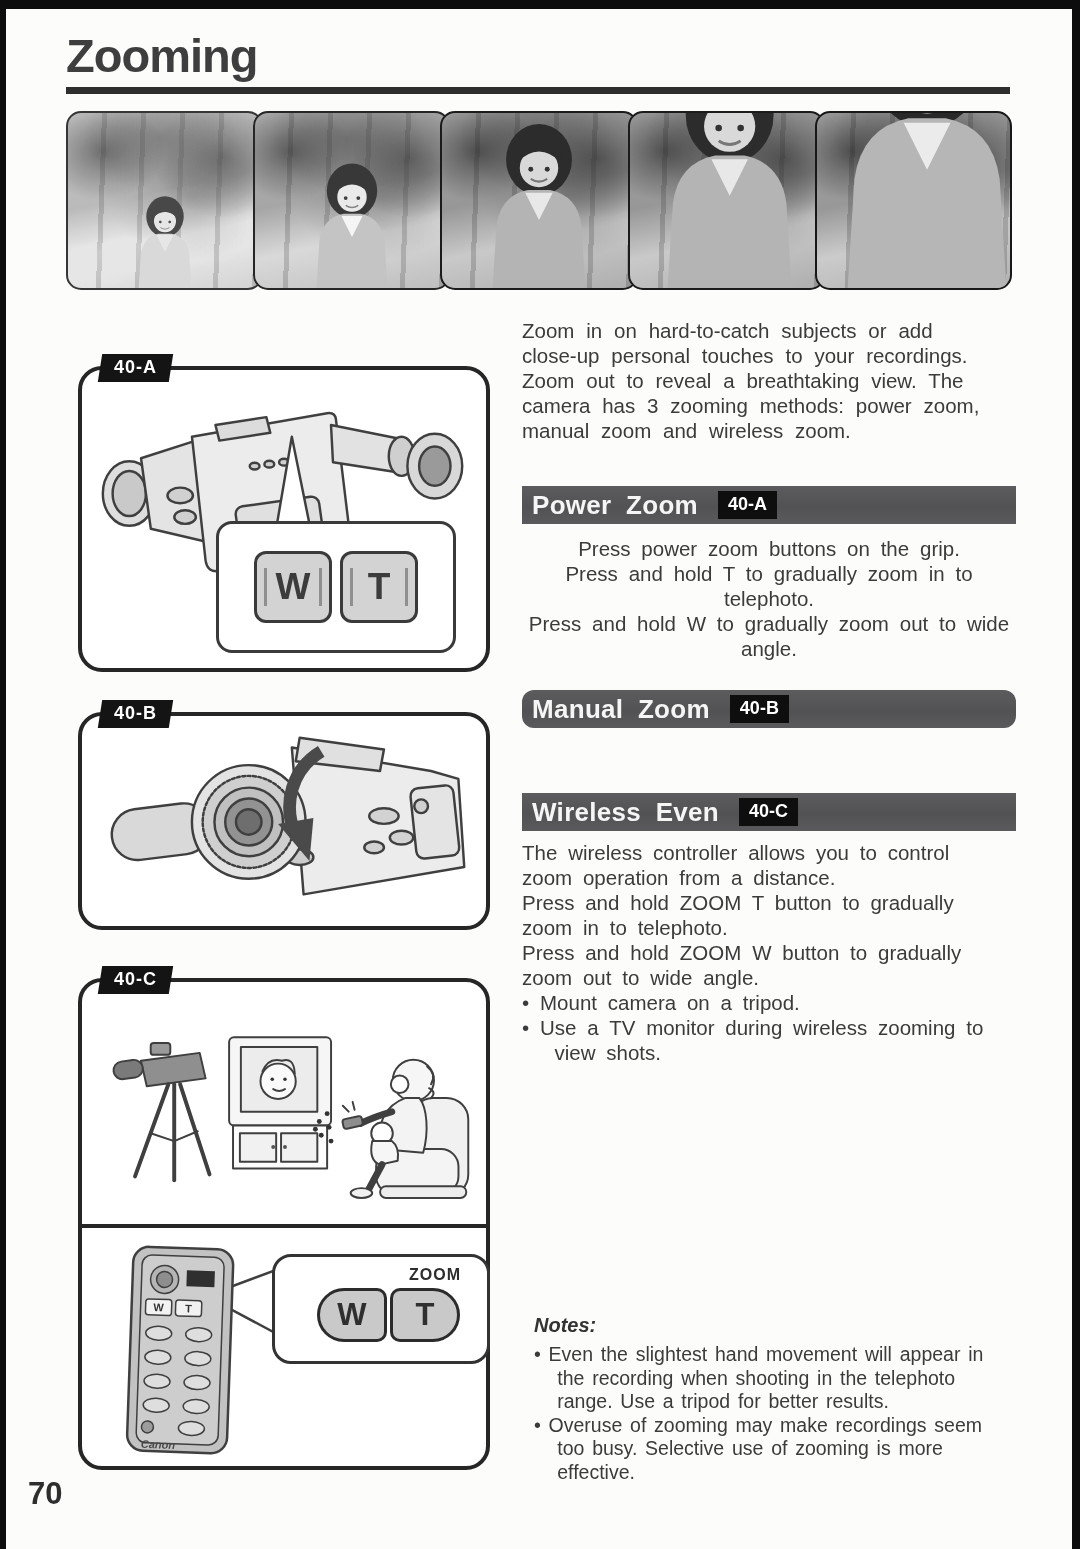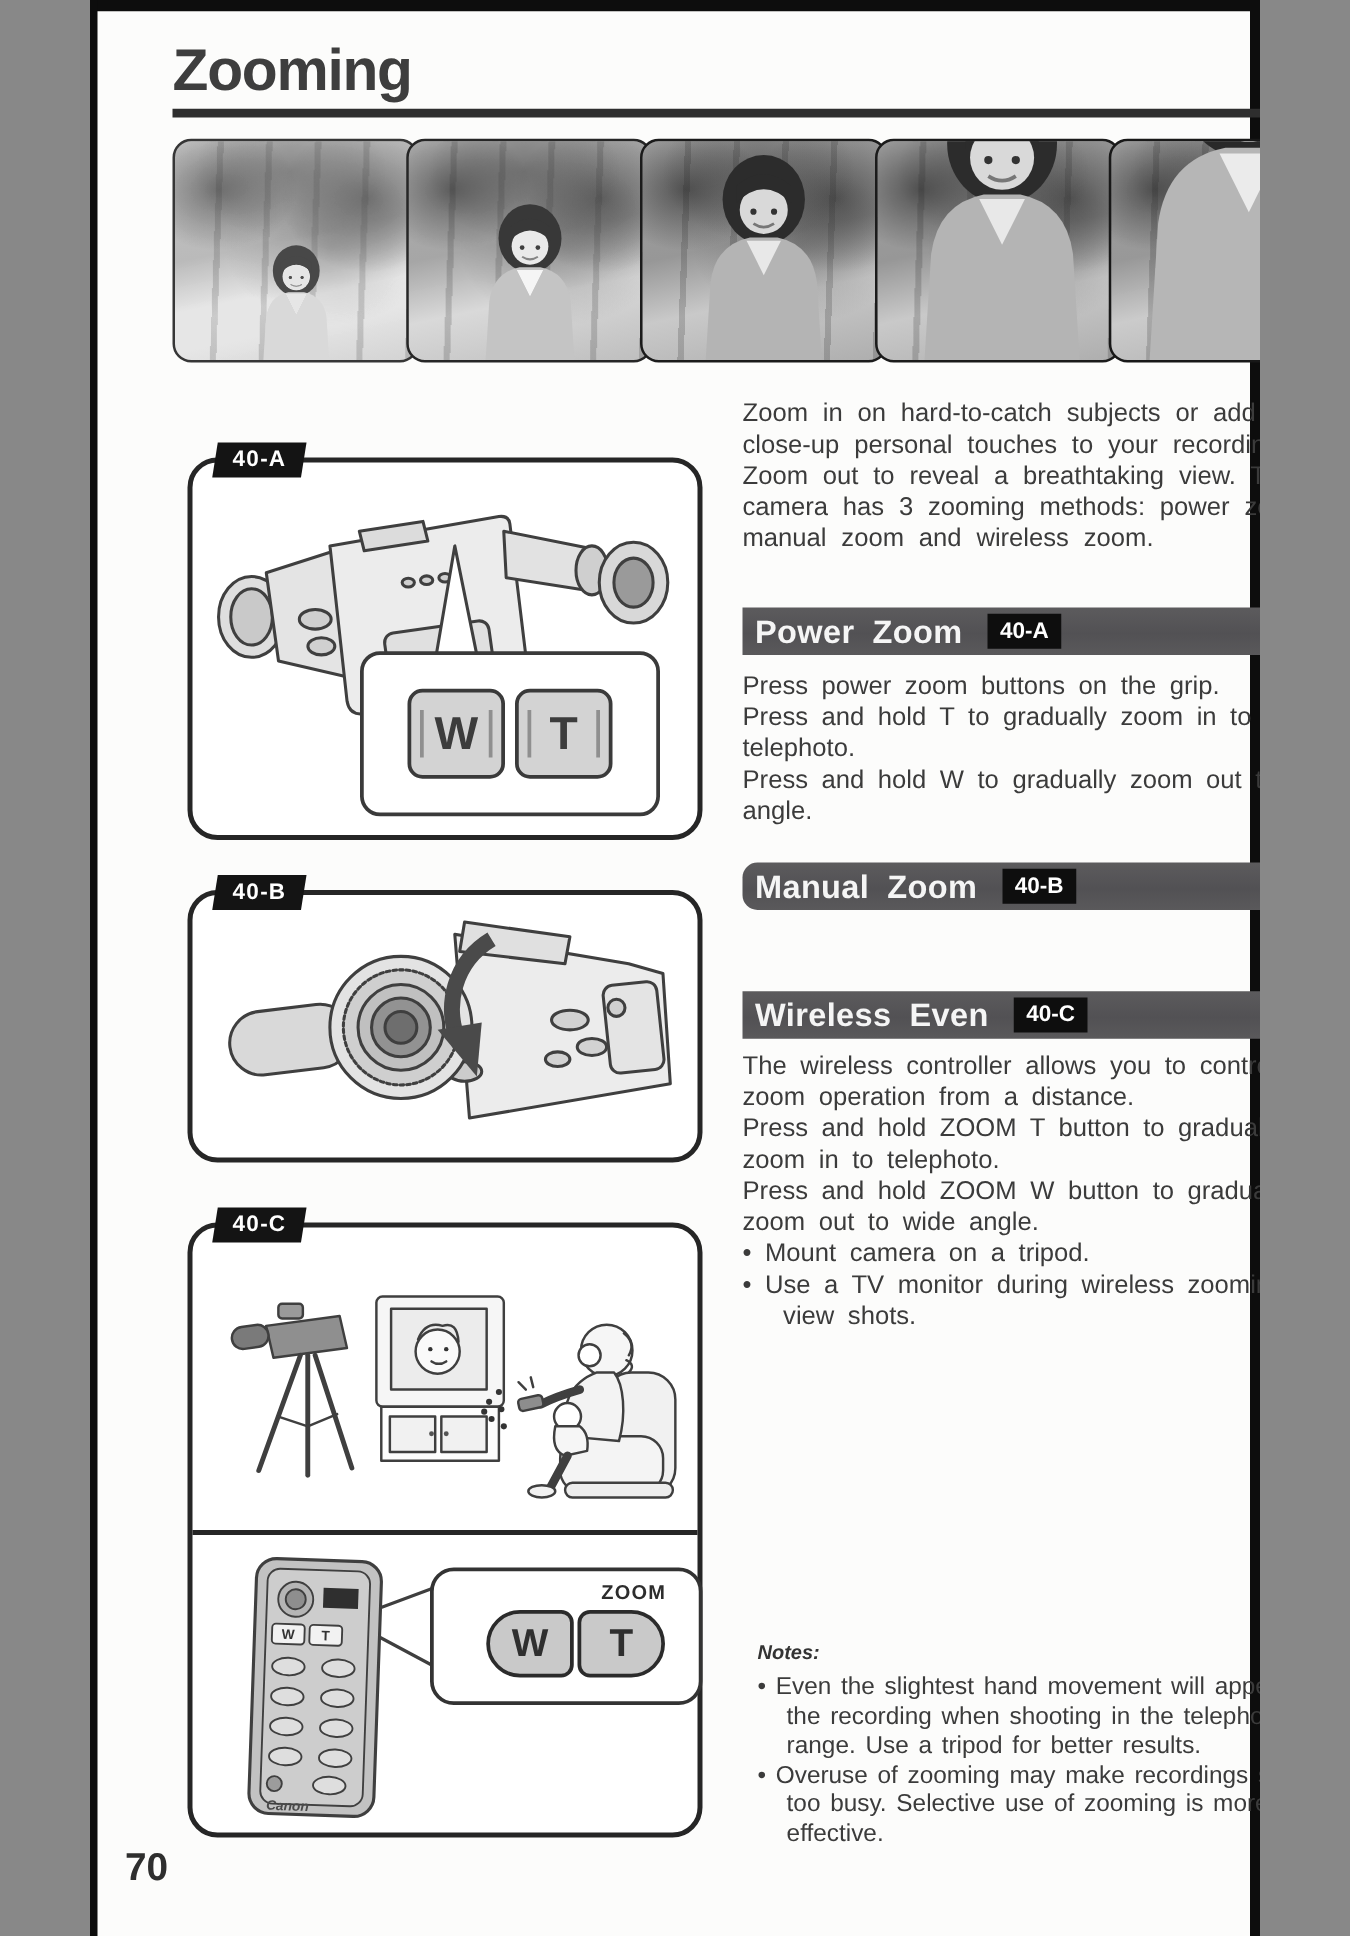--- a/index.html
+++ b/index.html
@@ -1,16 +1,16 @@
 <!DOCTYPE html>
 <html><head>
 <meta charset="utf-8">
 <style>
   html,body{margin:0;padding:0;background:#888;}
-  #canvas{position:relative;width:936px;height:1549px;background:#fcfcfb;
+  #canvas{position:relative;width:1080px;height:1549px;background:#fcfcfb;
     font-family:"Liberation Sans",sans-serif;overflow:hidden;margin:0 auto;}
   .abs{position:absolute;}
   
   .edge-top{left:0;top:0;width:1080px;height:9px;background:#0d0d0d;}
   .edge-left{left:0;top:0;width:6px;height:1549px;background:#0d0d0d;}
   .edge-right{right:0;top:0;width:8px;height:1549px;background:#0d0d0d;}
   
   .title{left:66px;top:28px;font-size:47px;font-weight:bold;color:#3e3e3e;letter-spacing:-1px;}
   .title-rule{left:66px;top:87px;width:944px;height:7px;background:#2e2e2e;}
   
@@ -63,25 +63,25 @@
   .pill-w{border-radius:27px 10px 10px 27px;}
   .pill-t{border-radius:10px 27px 27px 10px;}
   
   .col{left:522px;width:494px;}
   .para{font-size:20.5px;line-height:25px;color:#3b3b3b;white-space:pre;word-spacing:0.25em;overflow:visible;}
   .intro{top:318px;word-spacing:0.3em;}
   .sechdr{left:522px;width:494px;height:38px;display:flex;align-items:center;padding-left:10px;box-sizing:border-box;
     color:#f5f5f5;background:linear-gradient(180deg,#5c5b5d 0%,#525154 55%,#5a595b 100%);}
   .sechdr .t{font-size:26px;font-weight:bold;letter-spacing:.3px;word-spacing:7px;}
   .sechdr .tag{margin-left:20px;background:#0e0e0e;color:#fff;font-size:18px;font-weight:bold;padding:3px 10px 4px;}
-  .hdr1{top:486px;} .body1{top:536px;}
+  .hdr1{top:486px;} .body1{top:536px;text-align:center;}
   .hdr2{top:690px;border-radius:12px;} .body2{top:740px;}
   .hdr3{top:793px;} .body3{top:840px;}
   .notes{left:534px;top:1314px;width:482px;}
-  .notes-title{font-size:16px;font-weight:bold;font-style:italic;color:#333;margin-bottom:6px;}
+  .notes-title{font-size:20px;font-weight:bold;font-style:italic;color:#333;margin-bottom:6px;}
   .note{font-size:19.5px;line-height:23.5px;color:#3b3b3b;white-space:pre;word-spacing:0.12em;}
   .pagenum{left:28px;top:1476px;font-size:31px;font-weight:bold;color:#2e2e2e;}
   svg{display:block;}
 </style>
 </head>
 <body>
 
 <div id="canvas">
 
   <div class="abs edge-top"></div>

